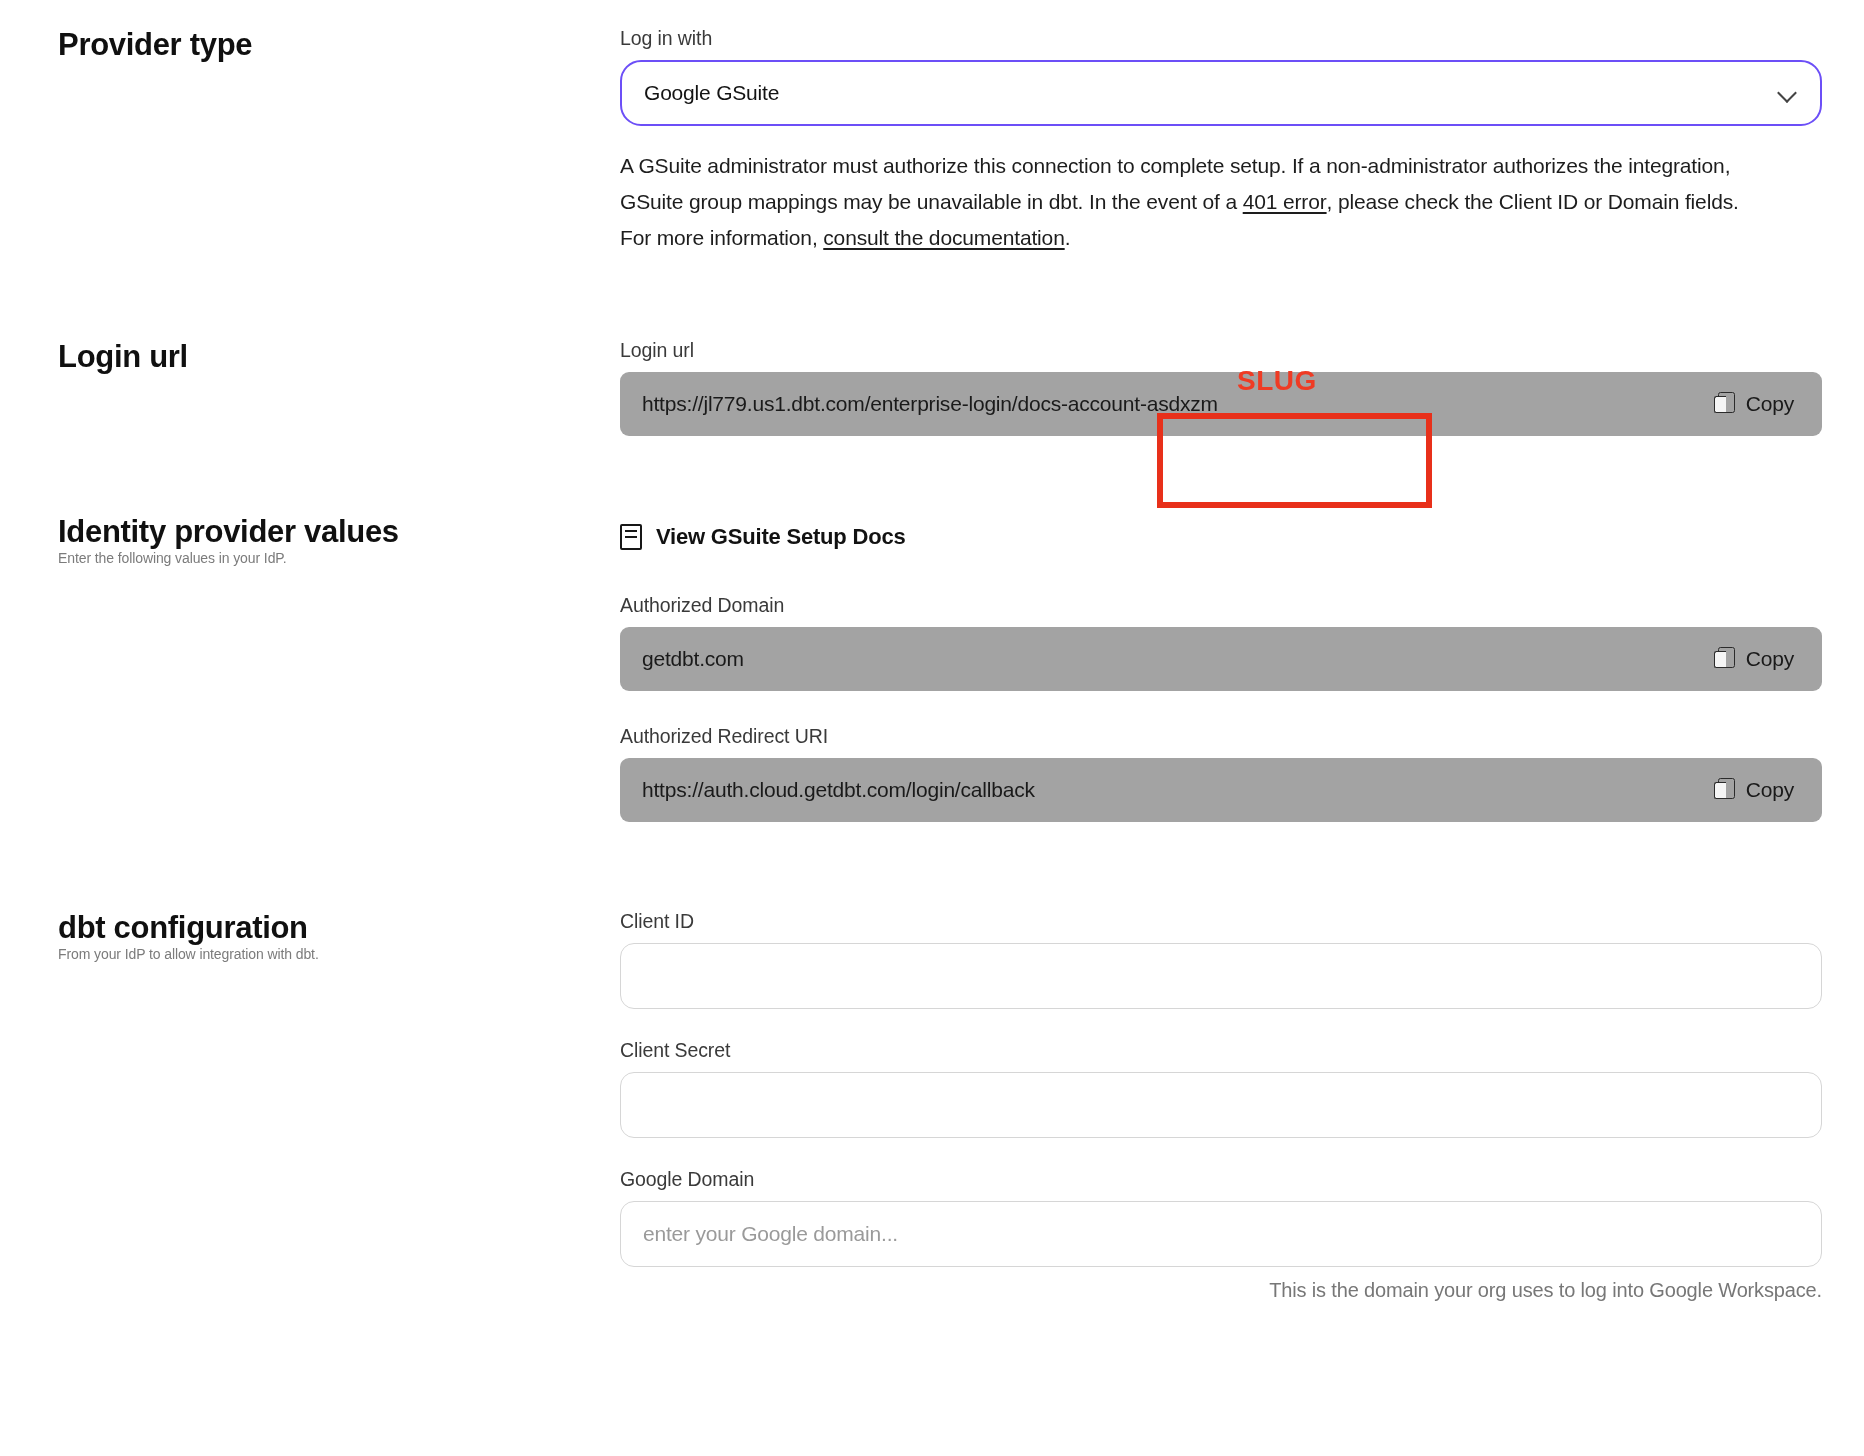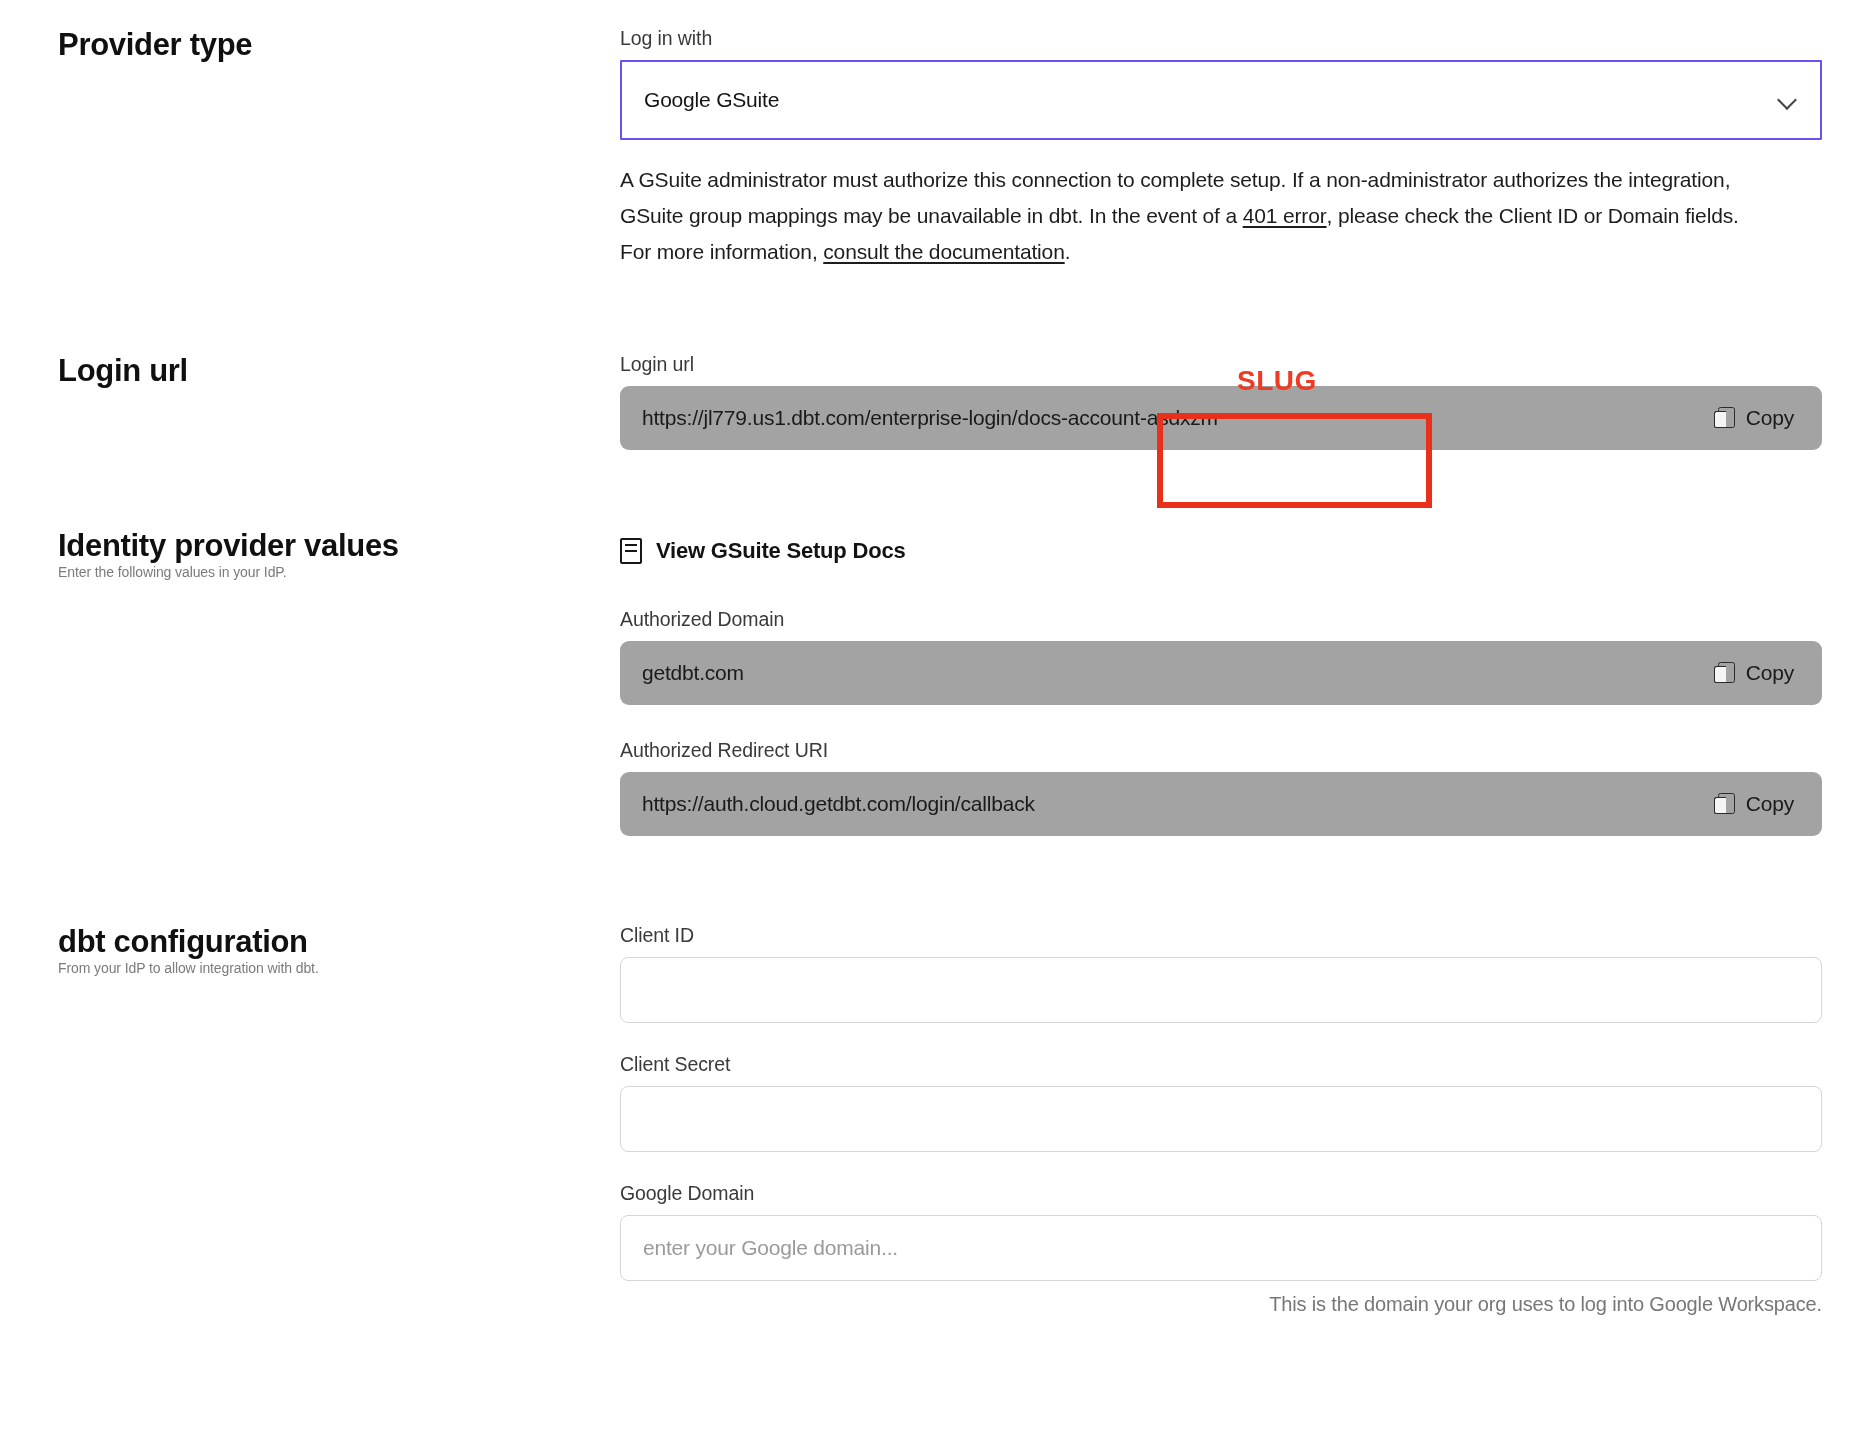--- a/index.html
+++ b/index.html
@@ -50,23 +50,23 @@
   .field-label {
     font-size: 19.5px;
     color: #3a3a3a;
     font-weight: 400;
     margin-bottom: 10px;
     letter-spacing: -0.1px;
   }
   
   .select-box {
     position: relative;
-    height: 80px;
+    height: 66px;
     border: 2px solid #6c4ff7;
-    border-radius: 1px;
+    border-radius: 21px;
     display: flex;
     align-items: center;
     padding: 4px 22px;
     background: #fff;
   }
   .select-value {
     font-size: 21px;
     color: #141414;
     flex: 1 1 auto;
     letter-spacing: -0.2px;
@@ -115,21 +115,21 @@
   .value-text {
     font-size: 21px;
     color: #1a1a1a;
     flex: 1 1 auto;
     white-space: nowrap;
     overflow: hidden;
     letter-spacing: -0.2px;
   }
   .copy-btn {
     display: flex;
-    align-items: center;
+    align-items: flex-start;
     gap: 11px;
     font-size: 21px;
     color: #1a1a1a;
     cursor: pointer;
     padding-right: 6px;
     letter-spacing: -0.2px;
   }
   .copy-icon {
     width: 21px;
     height: 23px;
@@ -194,21 +194,21 @@
     top: 10px;
     width: 12px;
     height: 2px;
     background: #171717;
   }
   
   .text-input {
     width: 100%;
     height: 66px;
     border: 1.8px solid #d6d6d6;
-    border-radius: 8px;
+    border-radius: 14px;
     background: #fff;
     font-size: 21px;
     font-family: "Liberation Sans", sans-serif;
     padding: 0 22px;
     color: #141414;
     outline: none;
     letter-spacing: -0.2px;
   }
   .text-input::placeholder { color: #9a9a9a; }
   .input-hint {

